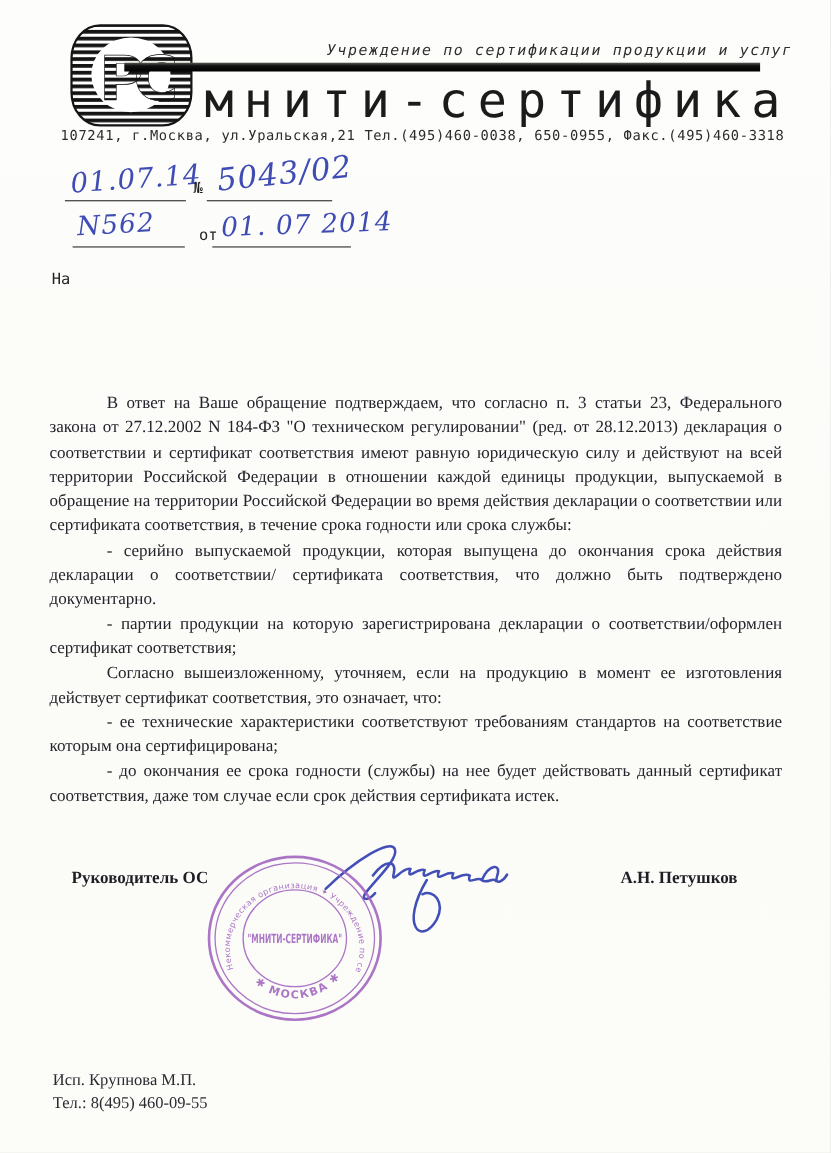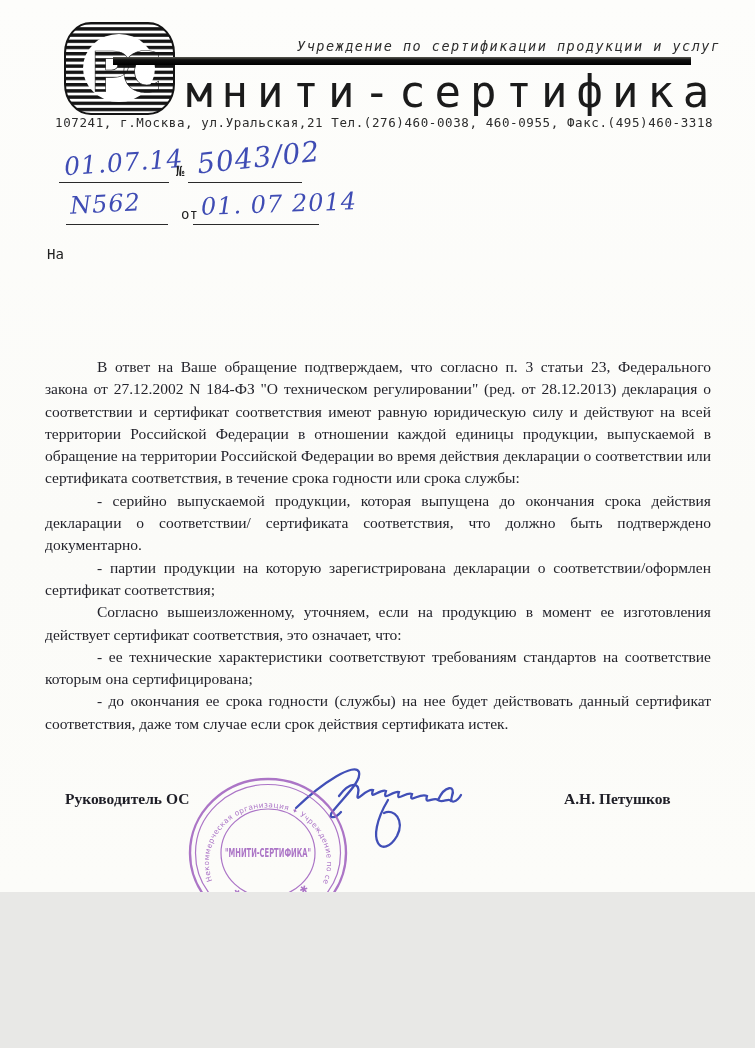--- a/index.html
+++ b/index.html
@@ -1,17 +1,17 @@
 <!DOCTYPE html>
 <html lang="ru"><head>
 <meta charset="utf-8">
 <style>
   html,body{margin:0;padding:0;background:#e8e8e6;}
   .page{
-    position:relative;width:755px;height:892px;margin:0 auto;
+    position:relative;width:755px;height:1048px;margin:0 auto;
     background:linear-gradient(180deg,#fdfdfb 0%,#fbfbf8 60%,#fcfcf9 100%);
     font-family:"Liberation Serif",serif;color:#26262c;overflow:hidden;
   }
   .abs{position:absolute;}
   
   .tagline{
     font-family:"DejaVu Sans Mono",monospace;font-style:italic;
     font-size:13.5px;letter-spacing:1.5px;color:#2e2e2e;white-space:nowrap;
   }
   .black-bar{background:linear-gradient(180deg,#5a5a52 0%,#111 35%,#000 100%);height:8px;}
@@ -58,21 +58,21 @@
     <ellipse cx="56" cy="47" rx="36" ry="34" fill="#ffffff"></ellipse>
     <text x="27" y="70" font-family="DejaVu Sans, sans-serif" font-weight="bold" font-size="56" letter-spacing="-10" fill="url(#stripes)" stroke="#141414" stroke-width="0.6">РС</text>
   </svg>
 
   <div class="abs tagline" style="left:297px;top:38px;">Учреждение по сертификации продукции и услуг</div>
 
   <div class="abs black-bar" style="left:113px;top:57px;width:578px;"></div>
 
   <div class="abs org-title" style="left:186px;top:66px;">мнити-сертифика</div>
 
-  <div class="abs address" style="left:55px;top:115px;">107241, г.Москва, ул.Уральская,21   Тел.(276)460-0038, 460-0955, Факс.(495)460-3318</div>
+  <div class="abs address" style="left:55px;top:115px;">107241, г.Москва, ул.Уральская,21   Тел.(495)460-0038, 650-0955, Факс.(495)460-3318</div>
 
   <div class="abs hand" style="left:64px;top:148px;font-size:25px;transform:rotate(-4deg);">01.07.14</div>
   <div class="abs underline" style="left:59px;top:181px;width:110px;"></div>
 
   <div class="abs ref-label" style="left:176px;top:163px;">№</div>
 
   <div class="abs hand" style="left:197px;top:141px;font-size:28px;transform:rotate(-6deg);">5043/02</div>
   <div class="abs underline" style="left:188px;top:181px;width:114px;"></div>
 
   <div class="abs ref-label" style="left:47px;top:206px;margin-top:40px;">На</div>

